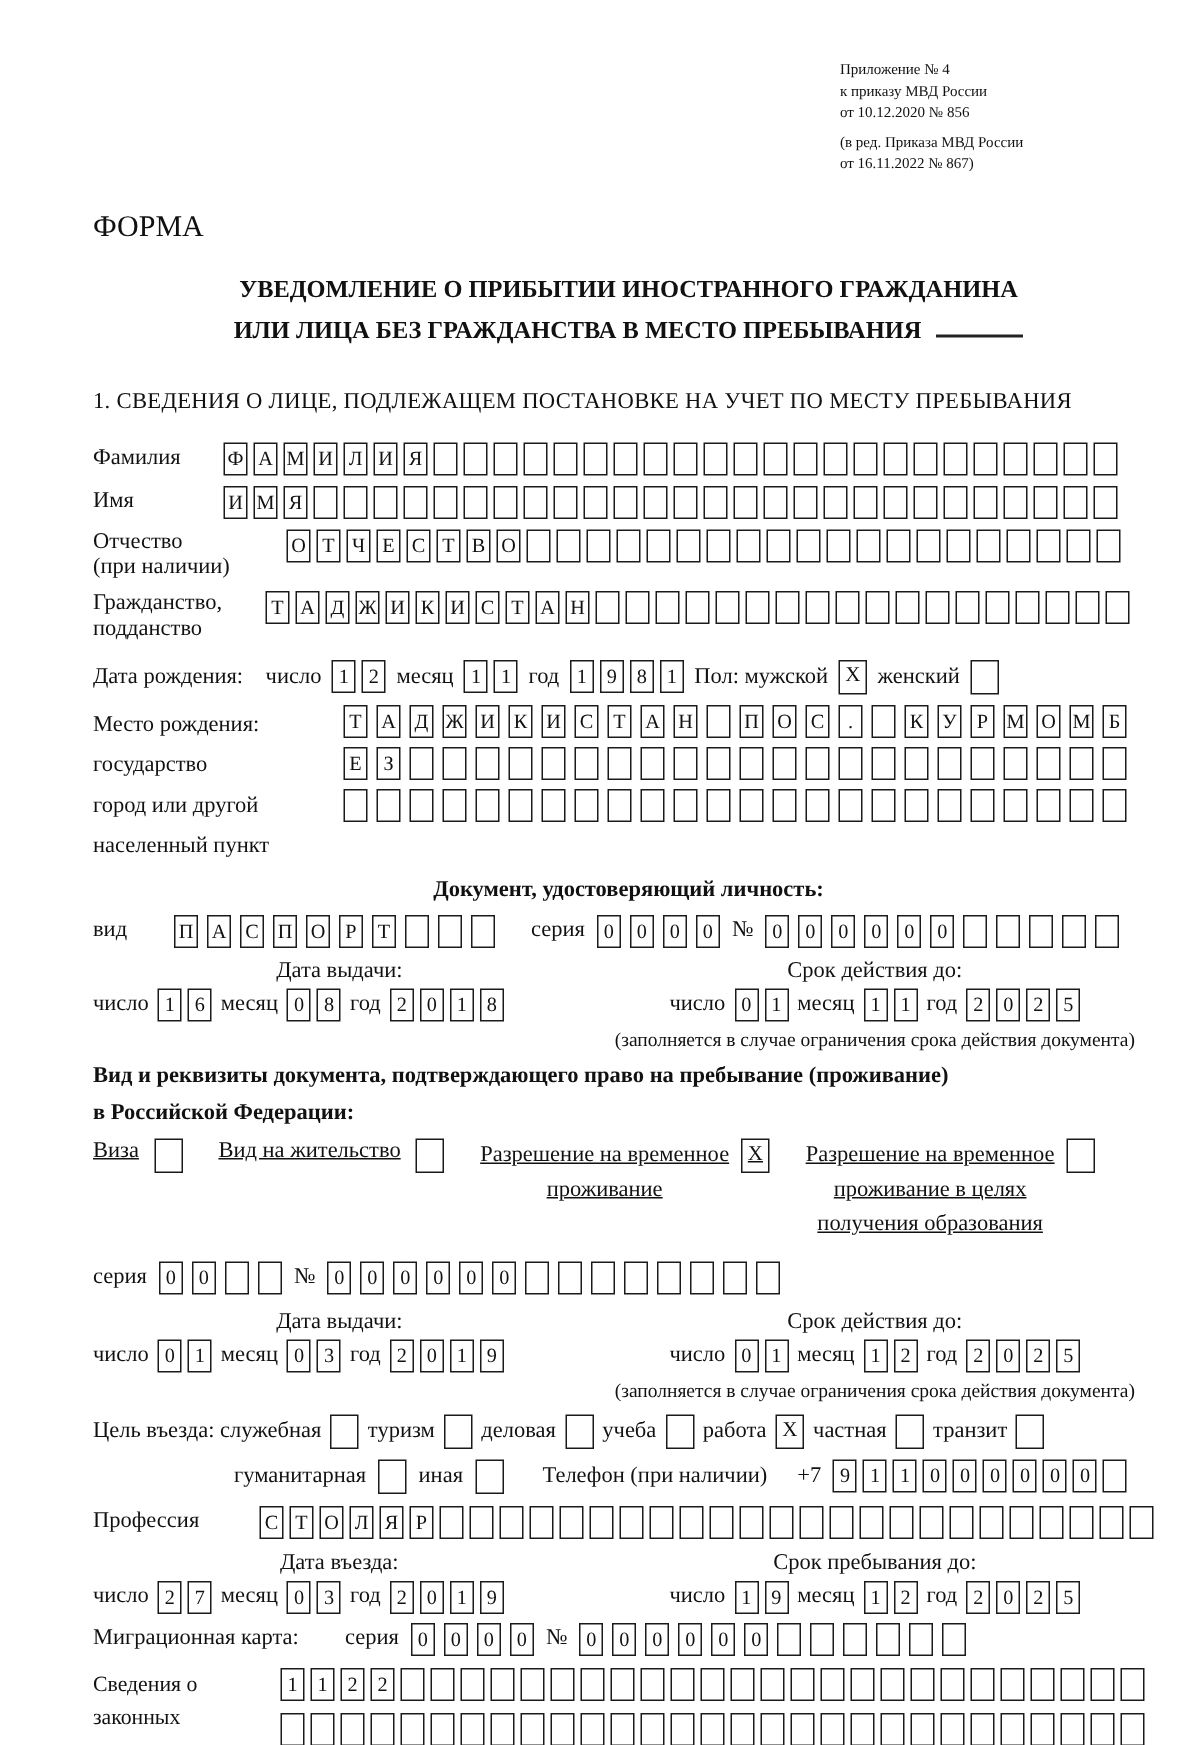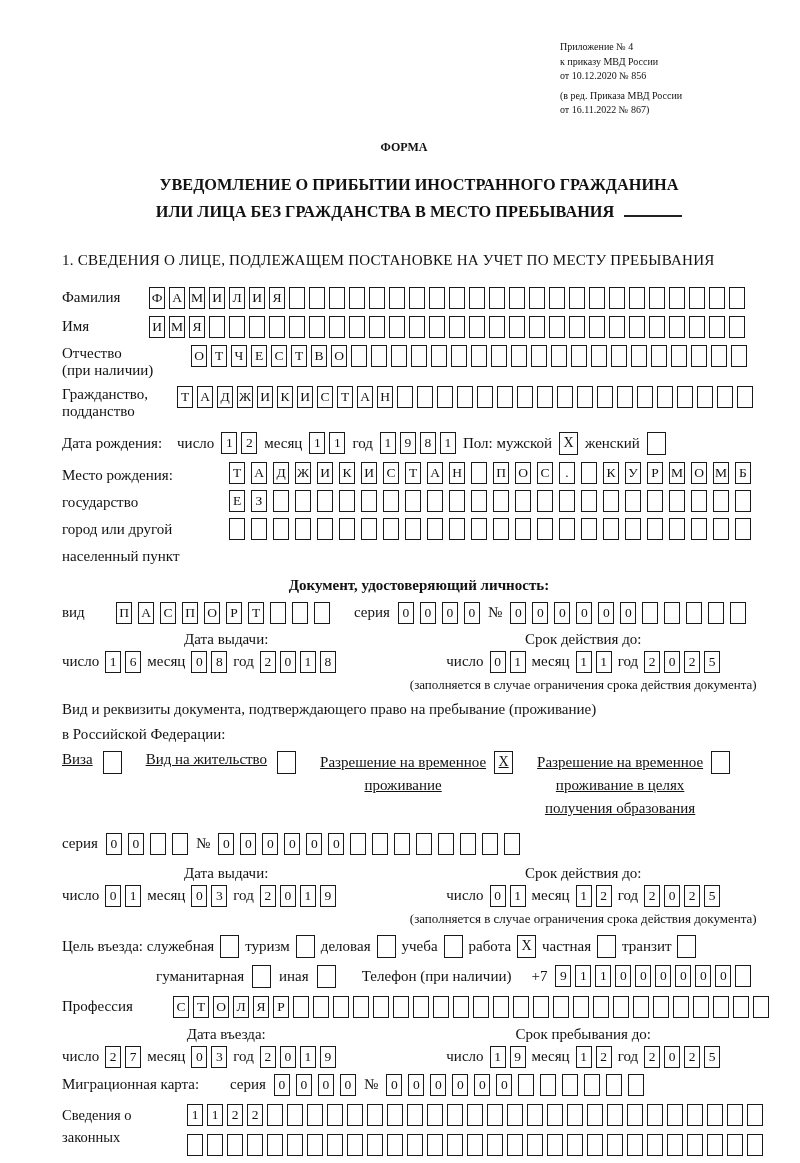--- a/index.html
+++ b/index.html
@@ -1,20 +1,20 @@
 <!DOCTYPE html>
 <html><head>
 <meta charset="utf-8">
 <style>
   html,body{margin:0;padding:0;background:#fff;}
   .page{width:800px;min-height:1163px;box-sizing:border-box;padding:40px 24px 28px 62px;
         font-family:"Liberation Serif","DejaVu Serif",serif;color:#111;font-size:15px;}
   .appendix{margin-left:498px;font-size:10px;line-height:1.45;}
   .appendix .gap{margin-top:5px;}
-  .forma{text-align:center;padding-right:30px;font-weight:bold;font-size:12px;margin-top:22px;}
+  .forma{text-align:left;padding-right:30px;font-weight:normal;font-size:20px;margin-top:22px;}
   .title{text-align:center;font-weight:bold;font-size:16.3px;margin-top:16px;line-height:1.7;}
   .blank{display:inline-block;width:58px;border-bottom:2px solid #222;margin-left:10px;}
   .section-heading{font-weight:normal;font-size:15.1px;margin:26px 0 18px;letter-spacing:.2px;}
   .row{display:flex;align-items:center;margin-bottom:7px;gap:25px;}
   .row.top{align-items:flex-start;}
   .lbl{flex:none;}
   .cells{display:flex;gap:4px;flex:none;}
   .cells.sp{gap:6px;}
   .cell{flex:none;width:14px;height:20px;border:1.5px solid #1a1a1a;display:flex;
         align-items:center;justify-content:center;font-size:13.5px;background:#fff;}
@@ -22,21 +22,21 @@
         align-items:center;justify-content:center;font-size:14px;background:#fff;}
   .lblcol div{line-height:27px;}
   .boxrows .cells{margin-bottom:6px;}
   .center-bold{text-align:center;font-weight:bold;margin:4px 0 8px;}
   .dates{display:flex;align-items:flex-start;margin-bottom:6px;}
   .dcol-l{flex:0 0 46%;}
   .dcol-r{flex:1;}
   .date-head{text-align:center;margin-bottom:3px;}
   .date-line{display:flex;align-items:center;gap:6px;}
   .note{font-size:13px;text-align:center;margin-top:4px;}
-  .txt{margin-bottom:8px;}
+  .txt{margin-bottom:8px;font-weight:bold;}
   .multi{display:flex;align-items:flex-start;gap:8px;}
   .multi .mtxt{text-align:center;line-height:1.55;}
   .ml{margin-left:14px;}
   .reps .lblcol div{line-height:22.5px;}
 </style>
 </head>
 <body>
 
 <div class="page">
 

